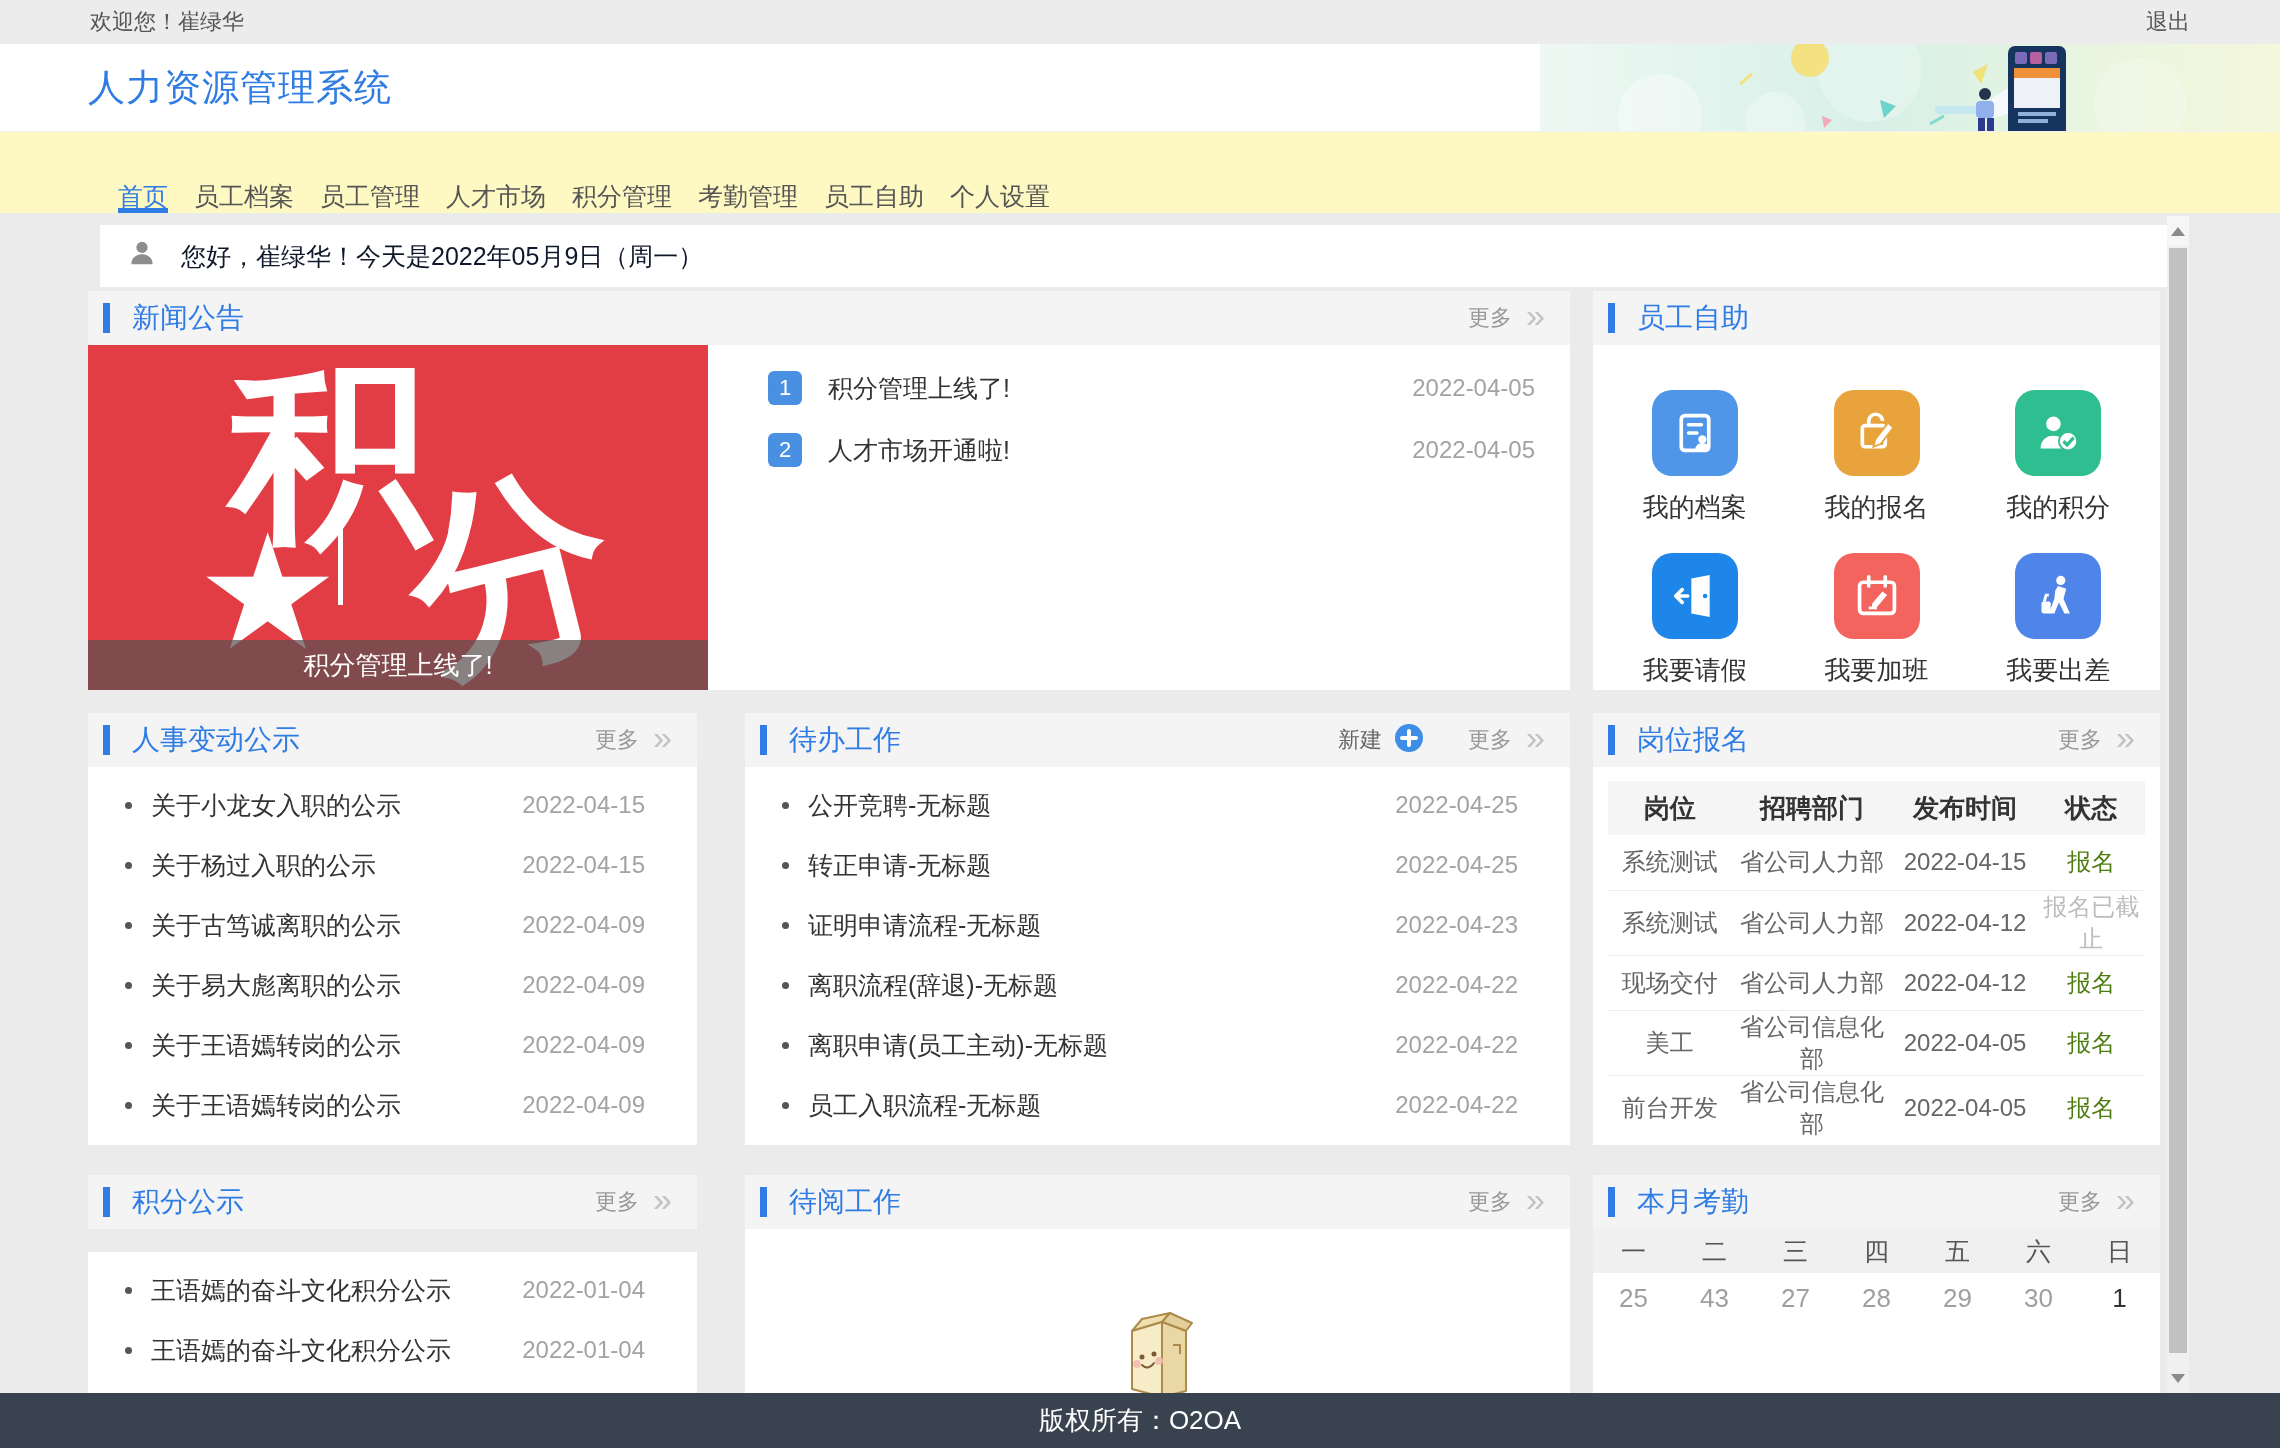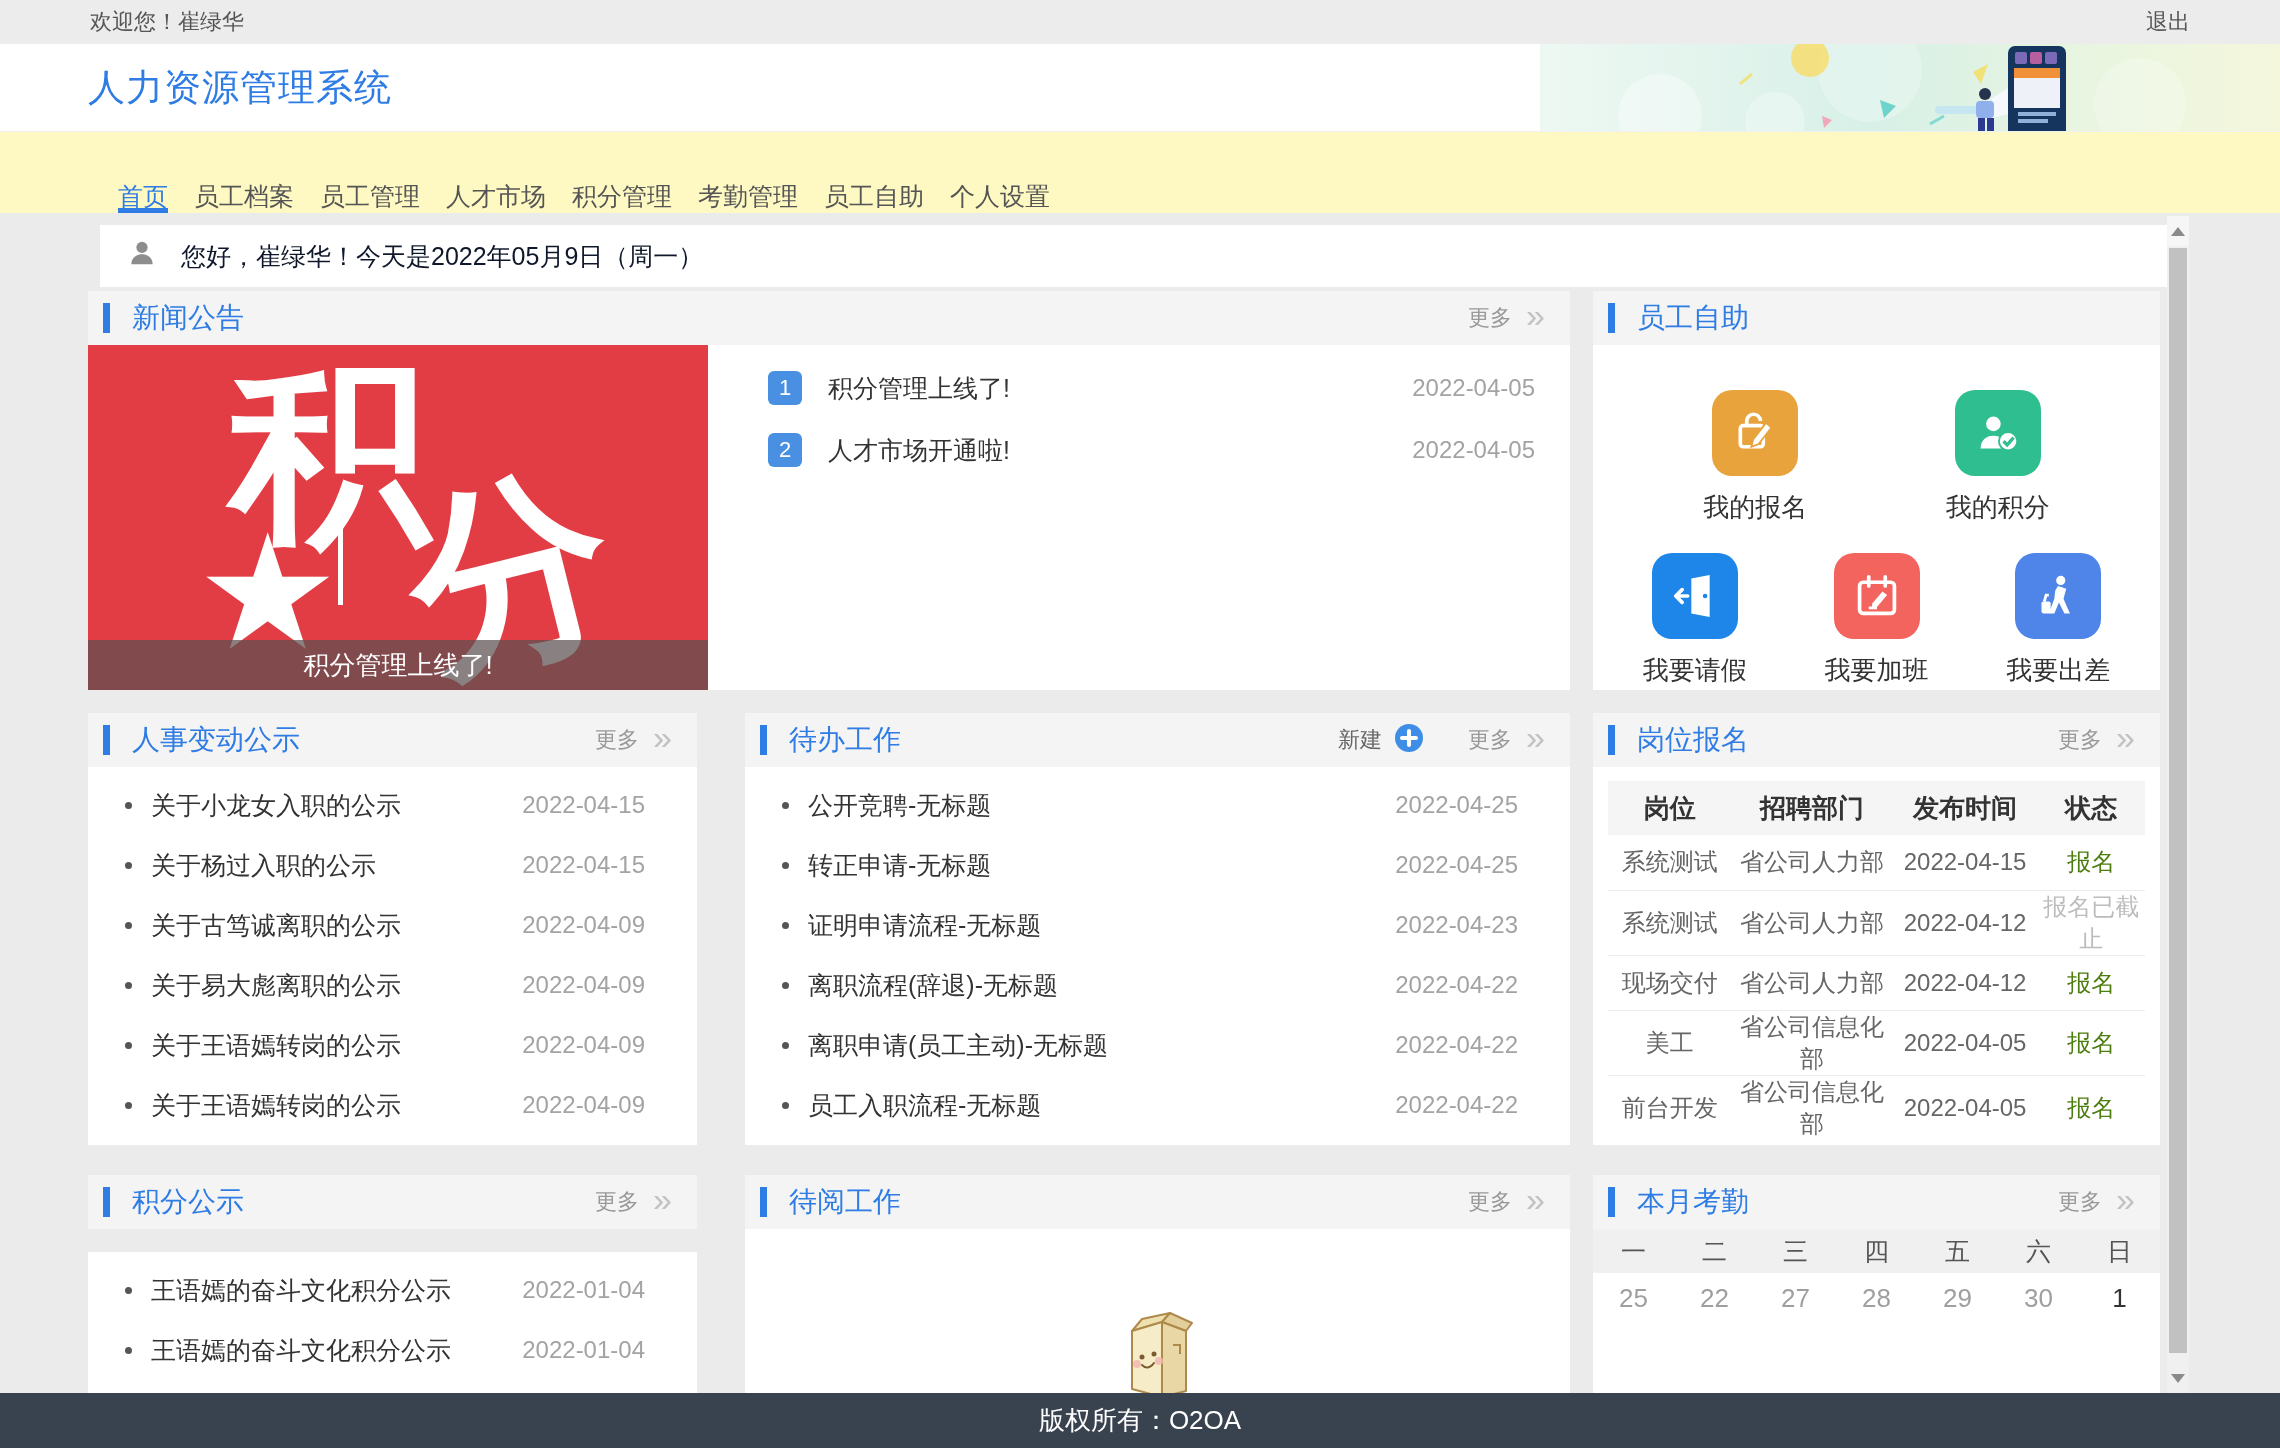--- a/index.html
+++ b/index.html
@@ -221,20 +221,32 @@
 </div>
 
 <div class="sec sec-self">
   <div class="sec-head">
     <span class="accent"></span>
     <span class="sec-title">员工自助</span>
   </div>
   <div class="sec-body">
     <div class="tiles">
       <div class="tile-row">
+        <div class="tile">
+          <span class="tile-ic" style="background-color: rgb(79, 150, 232);">
+            <svg width="44" height="44" viewBox="0 0 48 48">
+                <rect x="9" y="5" width="30" height="38" rx="4" fill="none" stroke="#fff" stroke-width="4"></rect>
+                <line x1="17" y1="15" x2="31" y2="15" stroke="#fff" stroke-width="4" stroke-linecap="round"></line>
+                <line x1="17" y1="24" x2="26" y2="24" stroke="#fff" stroke-width="4" stroke-linecap="round"></line>
+                <circle cx="32" cy="31" r="4.5" fill="#fff"></circle>
+                <path d="M24 43c0-5 4-8 8-8s8 3 8 8z" fill="#fff"></path>
+              </svg>
+          </span>
+          <span class="tile-label">我的档案</span>
+        </div>
         <div class="tile">
           <span class="tile-ic" style="background-color: rgb(232, 163, 61);">
             <svg width="44" height="44" viewBox="0 0 48 48">
                 <path d="M15 16v-5a7.5 7.5 0 0 1 15 0" fill="none" stroke="#fff" stroke-width="4"></path>
                 <rect x="8" y="16" width="25" height="23" rx="3" fill="none" stroke="#fff" stroke-width="4"></rect>
                 <path d="M22 31 36 13l6 5-14 18-8 3z" fill="#fff" stroke="#e8a33d" stroke-width="2"></path>
               </svg>
           </span>
           <span class="tile-label">我的报名</span>
         </div>
@@ -509,21 +521,21 @@
       <span class="att-cell">一</span>
       <span class="att-cell">二</span>
       <span class="att-cell">三</span>
       <span class="att-cell">四</span>
       <span class="att-cell">五</span>
       <span class="att-cell">六</span>
       <span class="att-cell">日</span>
     </div>
     <div class="att-days">
       <span class="day muted">25</span>
-      <span class="day muted">22</span>
+      <span class="day muted">43</span>
       <span class="day muted">27</span>
       <span class="day muted">28</span>
       <span class="day muted">29</span>
       <span class="day muted">30</span>
       <span class="day">1</span>
     </div>
   </div>
 </div>
 
 <div class="footer">

